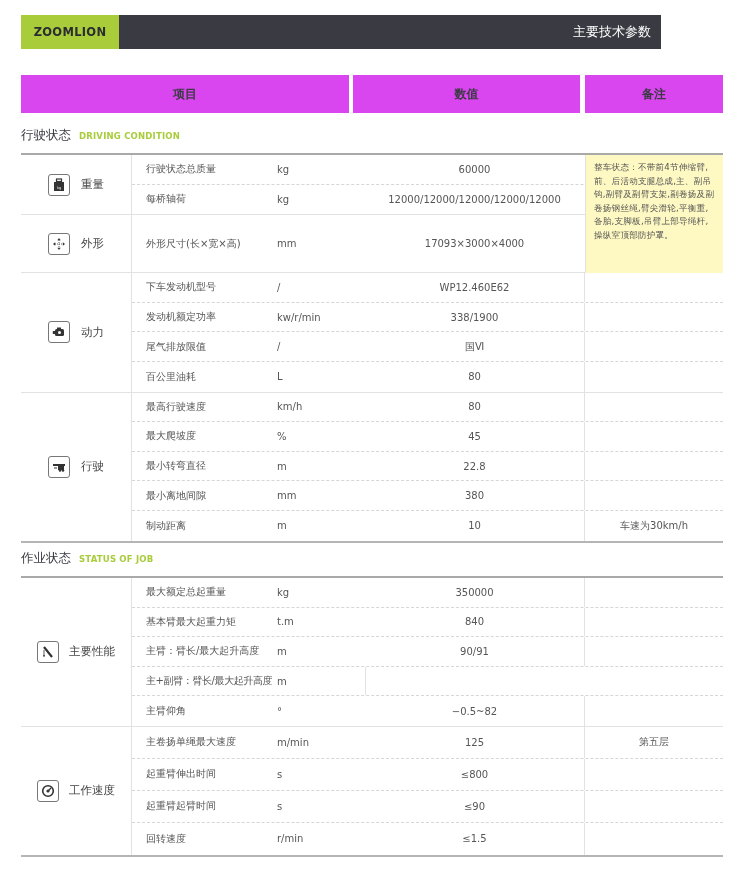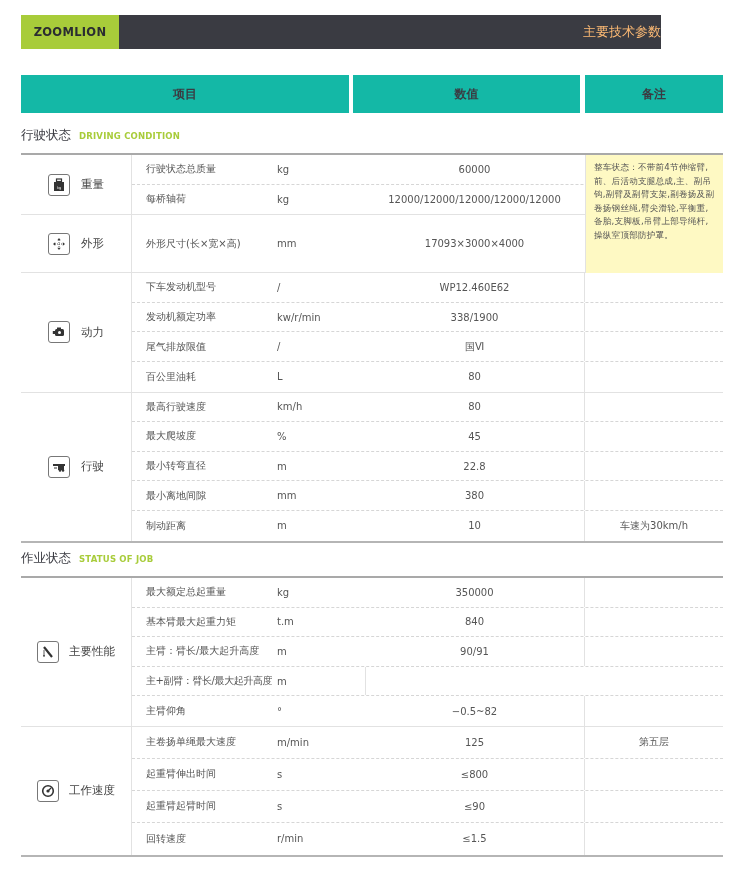--- a/index.html
+++ b/index.html
@@ -2,23 +2,23 @@
 <html><head>
 <meta charset="utf-8">
 <style>
   * { box-sizing: border-box; margin: 0; padding: 0; }
   html, body { width: 738px; height: 877px; background: #ffffff; overflow: hidden; }
   body { font-family: "DejaVu Sans", "Liberation Sans", sans-serif; color: #555; position: relative; }
 
   .topbar { position: absolute; left: 21px; top: 15px; width: 640px; height: 34px; background: #3a3b42; display: flex; align-items: center; }
   .topbar .logo { width: 98px; height: 34px; background: #a8cc3a; display: flex; align-items: center; justify-content: center;
     font-family: "DejaVu Sans", sans-serif; font-weight: bold; font-size: 11.5px; letter-spacing: 0.3px; color: #2b2d31; }
-  .topbar .title { margin-left: auto; color: #fdba74; font-size: 13px; }
-
-  .colhead { position: absolute; top: 75px; height: 38px; background: #14b8a6; display: flex; align-items: center; justify-content: center;
+  .topbar .title { margin-left: auto; margin-right: 10px; color: #ffffff; font-size: 13px; }
+
+  .colhead { position: absolute; top: 75px; height: 38px; background: #d946ef; display: flex; align-items: center; justify-content: center;
     font-weight: bold; font-size: 12px; color: #3a3b42; }
   .ch1 { left: 21px; width: 328px; }
   .ch2 { left: 353px; width: 227px; }
   .ch3 { left: 585px; width: 138px; }
 
   .section-title { position: absolute; left: 21px; display: flex; align-items: baseline; }
   .section-title .zh { font-size: 12.5px; color: #3a3b42; }
   .section-title .en { font-size: 8.5px; font-weight: bold; color: #a8cc3a; margin-left: 8px; letter-spacing: 0.2px; }
 
   .table { position: absolute; left: 21px; width: 702px; border-top: 2px solid #a9a9a9; border-bottom: 2px solid #b5b5b5; }

